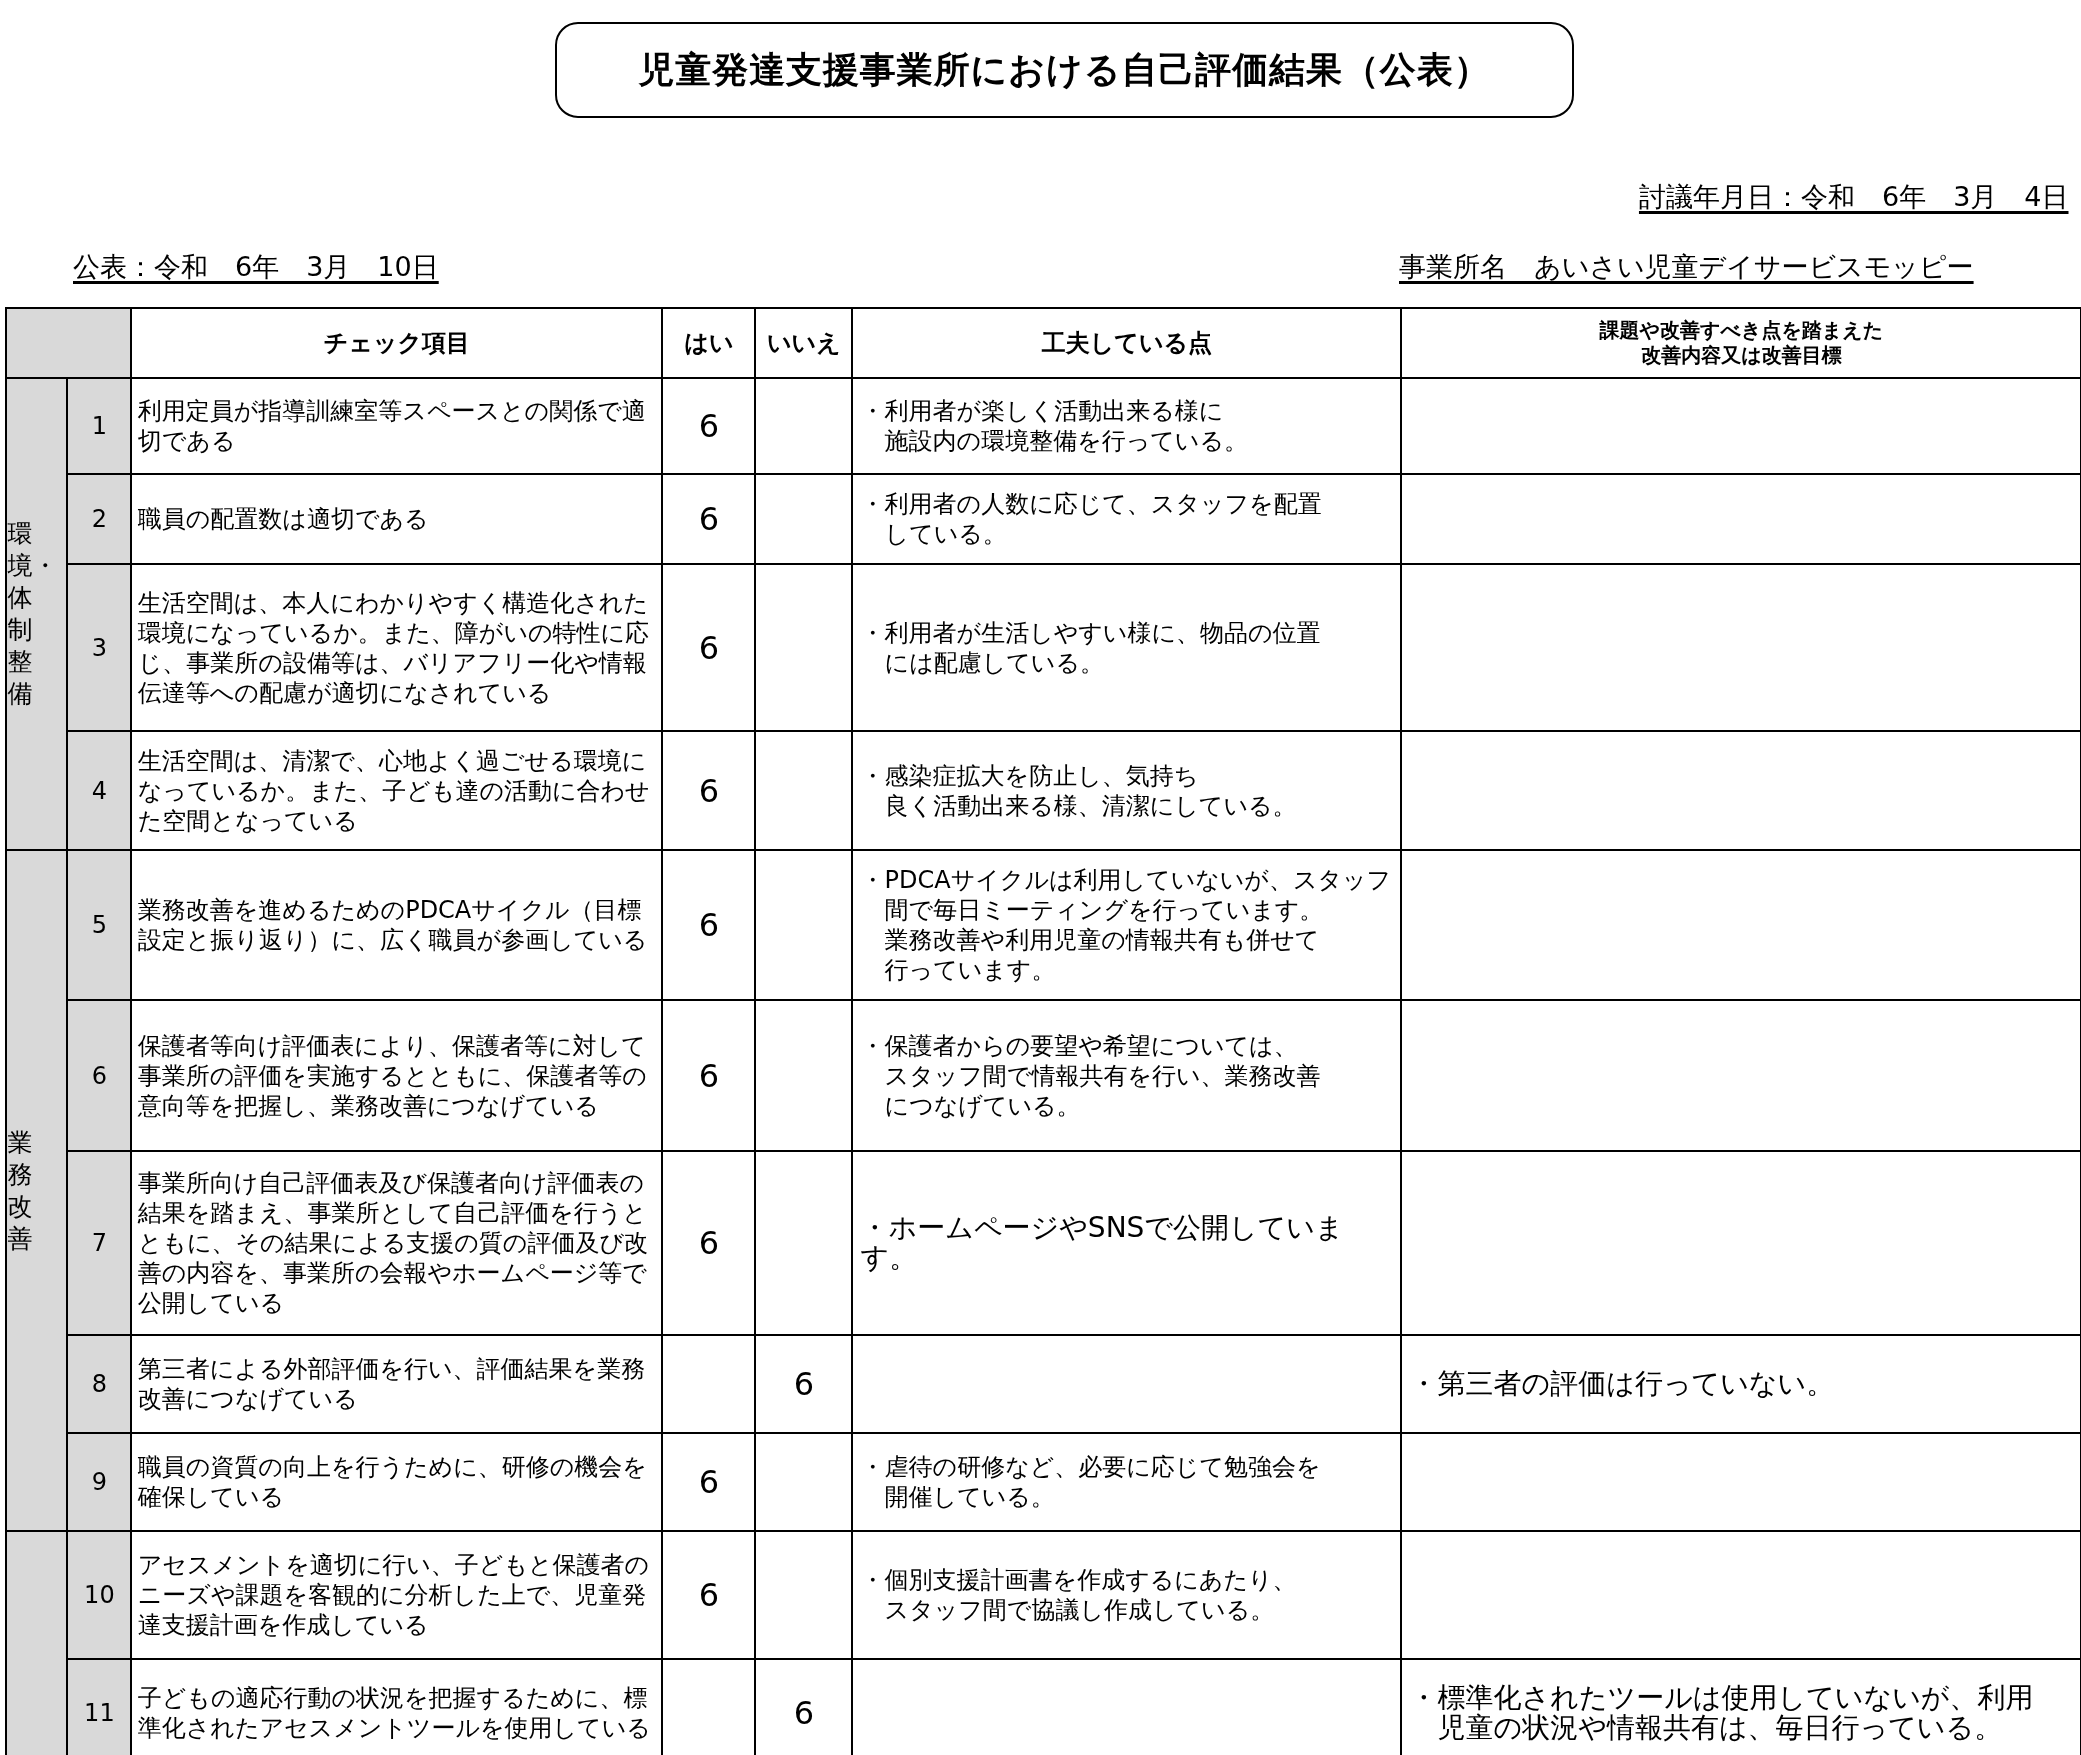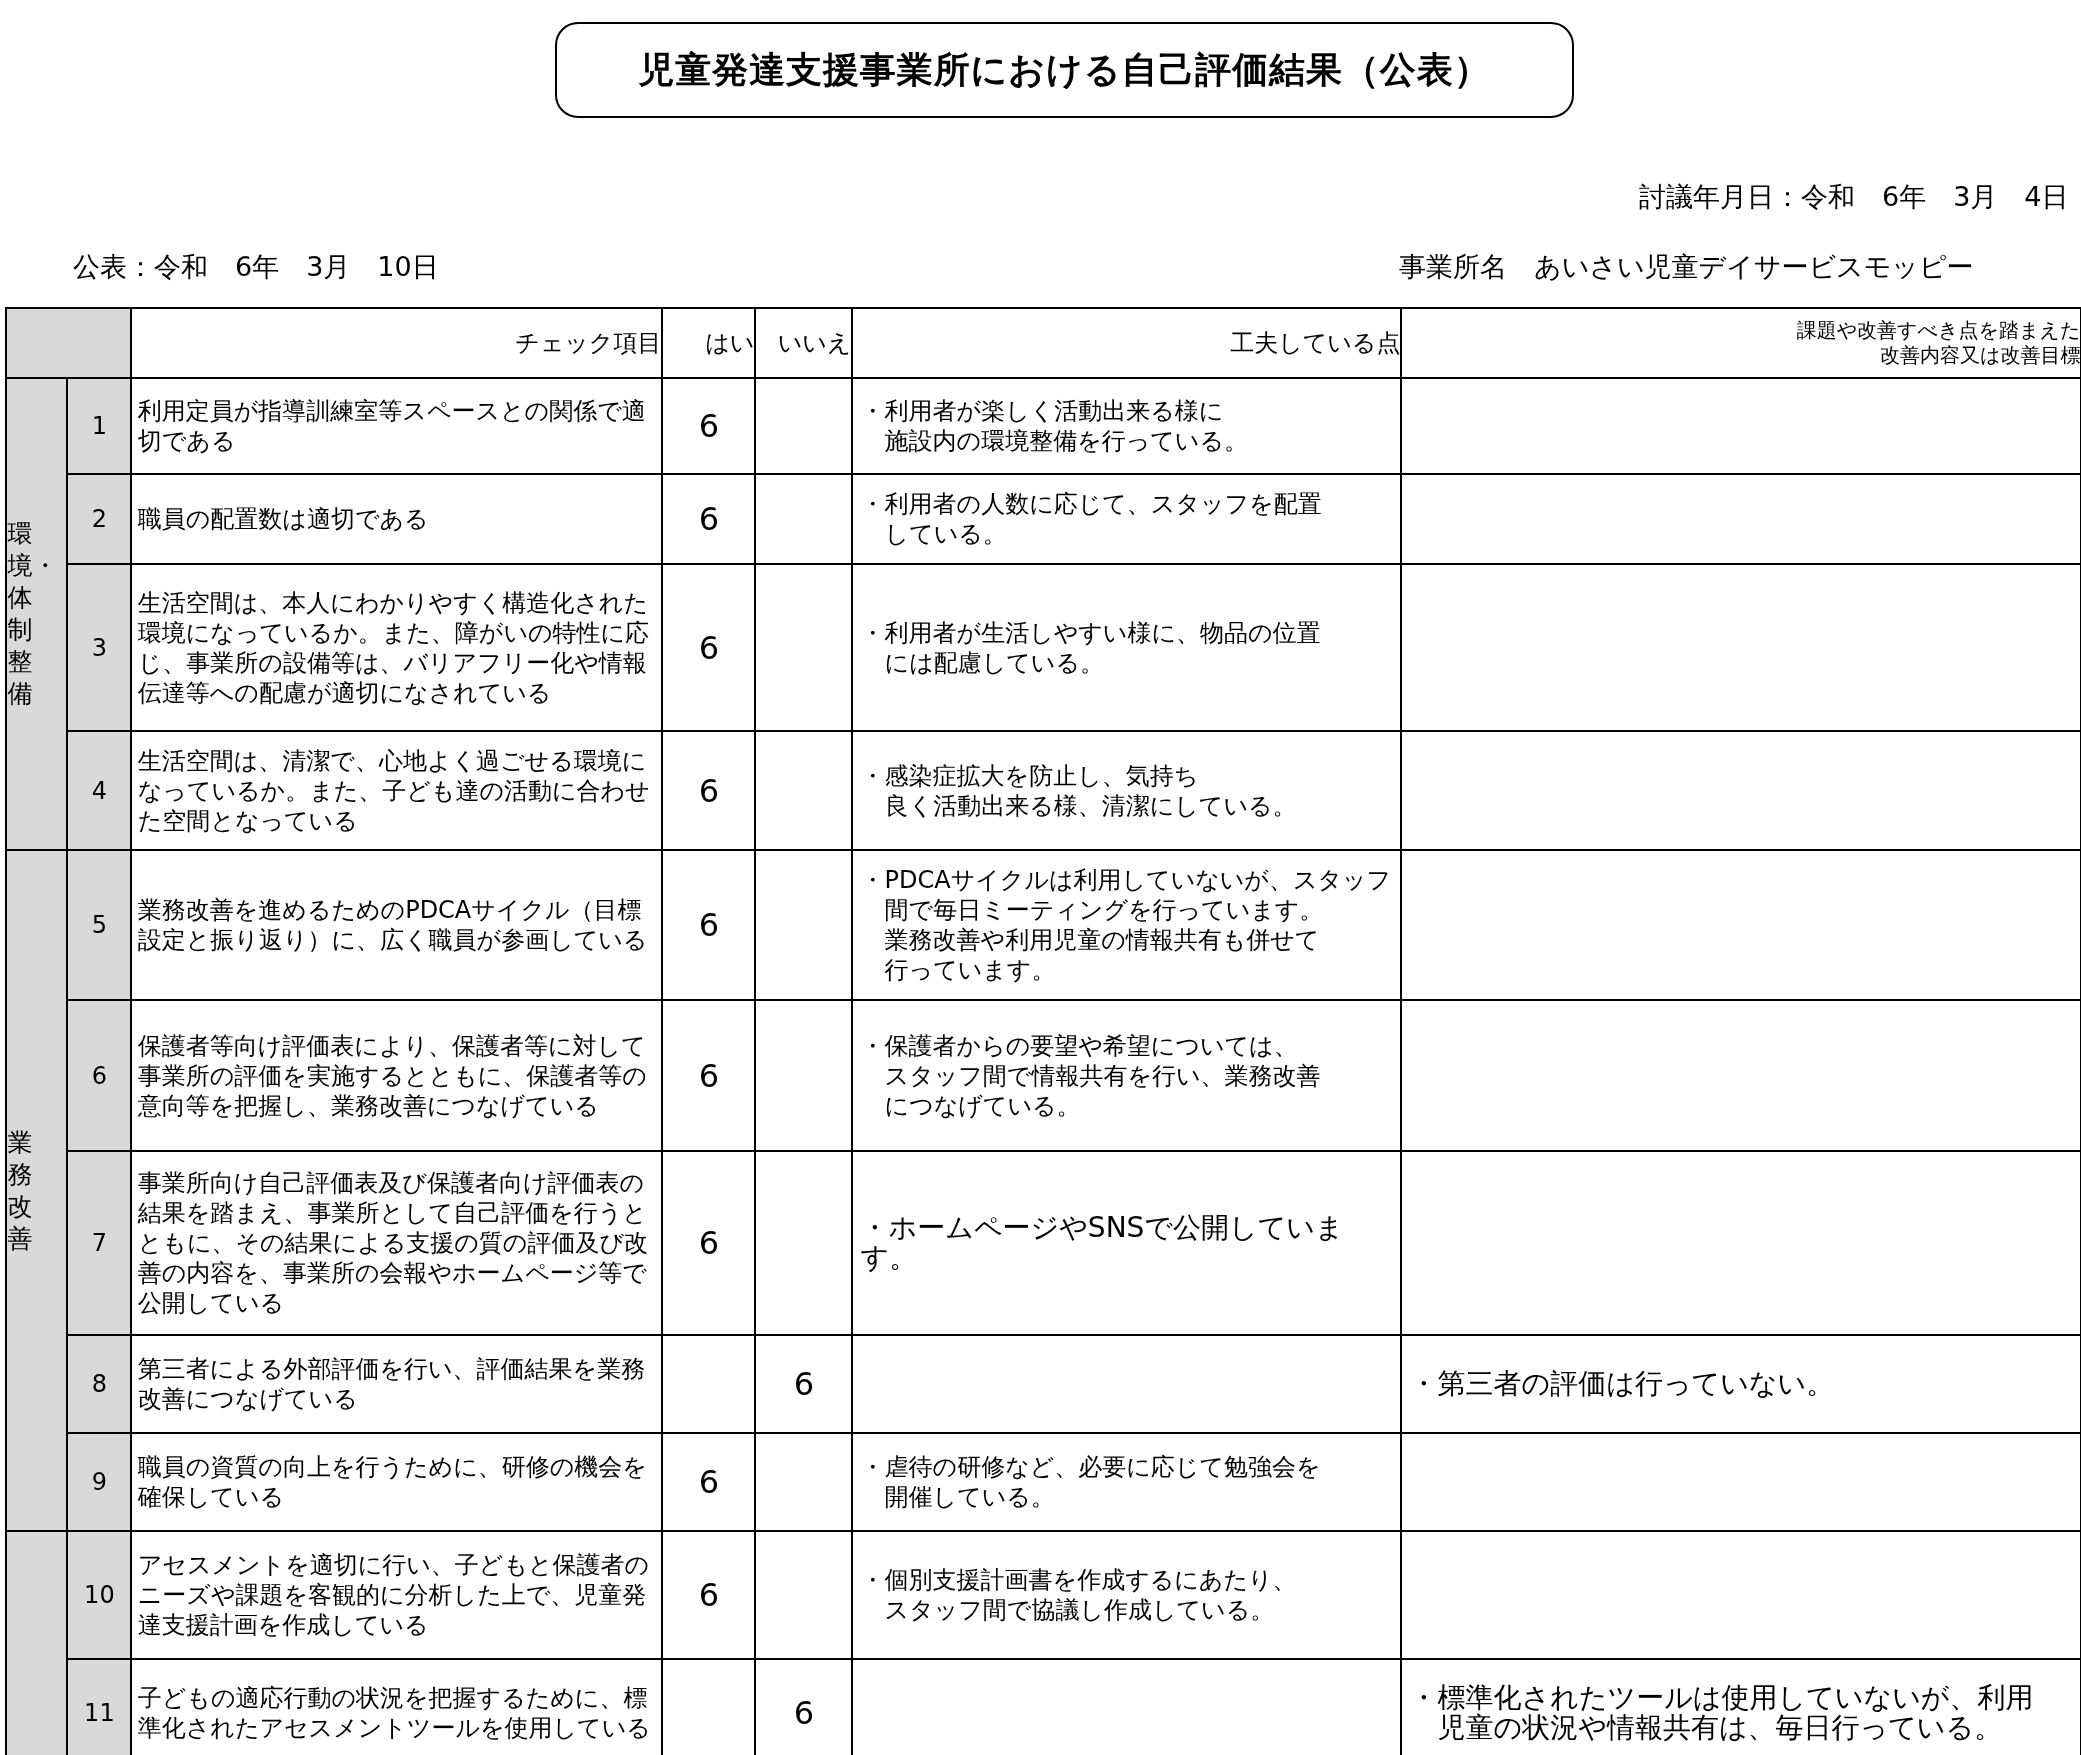--- a/index.html
+++ b/index.html
@@ -2,31 +2,31 @@
 <html style="font-size:14.3px"><head>
 <meta charset="utf-8">
 <style>
   html, body { margin:0; padding:0; background:#ffffff; }
   body { width:2081px; height:1755px; position:relative; overflow:hidden;
          font-family:"DejaVu Sans","Liberation Sans",sans-serif; color:#000; }
   .title-box { position:absolute; left:555px; top:22.4px; width:1019px; height:96px;
                border:2.7px solid #000; border-radius:23px; box-sizing:border-box;
                display:flex; align-items:center; justify-content:center; }
   .title-text { font-size:36px; font-weight:bold; letter-spacing:0.9px; }
-  .meta { position:absolute; font-size:27px; 
+  .meta { position:absolute; font-size:27px; text-decoration:underline;
           text-decoration-thickness:2.7px; text-underline-offset:5.4px; white-space:pre; }
   .meta-discussion { right:12.5px; top:179px; }
   .meta-publish { left:73px; top:249px; }
   .meta-facility { left:1399px; top:249px; }
 
   table.grid { position:absolute; left:5.4px; top:307px; width:2074px;
                border-collapse:collapse; table-layout:fixed; }
   table.grid td, table.grid th { border:2.7px solid #000; padding:0; box-sizing:border-box;
                vertical-align:middle; }
-  th { font-weight:normal; font-size:24px; background:#fff;text-align:right; }
+  th { font-weight:bold; font-size:24px; background:#fff; }
   th.gray, td.gray { background:#d9d9d9; }
   th.small { font-size:20px; line-height:25px; }
   td.cat { text-align:left; font-size:25px; line-height:32px; }
   td.num { text-align:center; font-size:24px; }
   td.item { font-size:24px; line-height:30px; padding:1.8px 5.4px !important;border-radius:26px; }
   td.val { text-align:center; font-size:32px; }
   td.note { font-size:24px; line-height:30px; padding:1.8px 7.2px !important; white-space:pre-line; }
   td.note.big { font-size:28px;margin-top:16px; }
   .cat-text { display:inline-block; width:29px; word-break:break-all; }
 </style>

